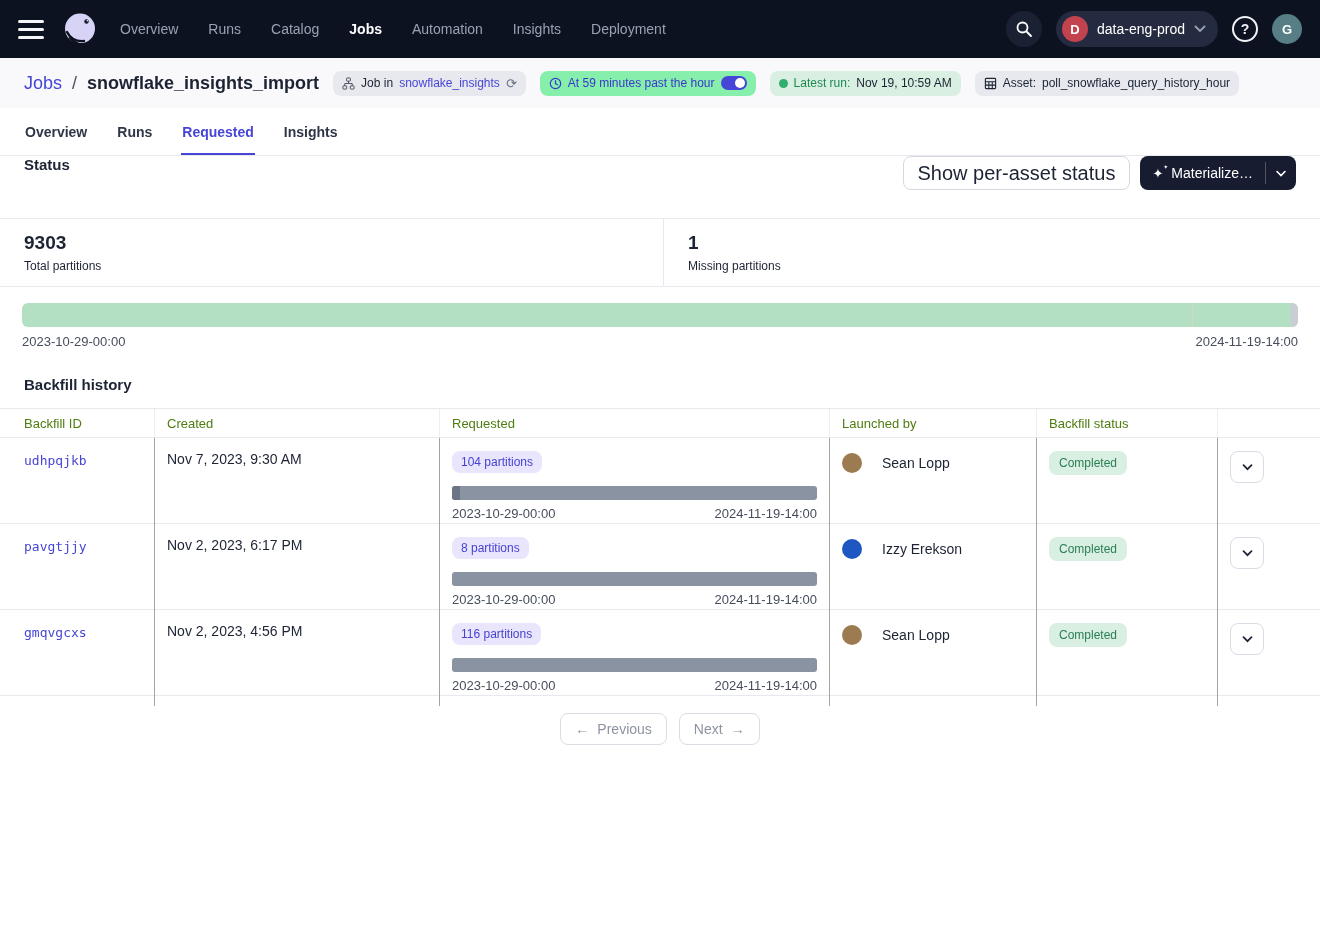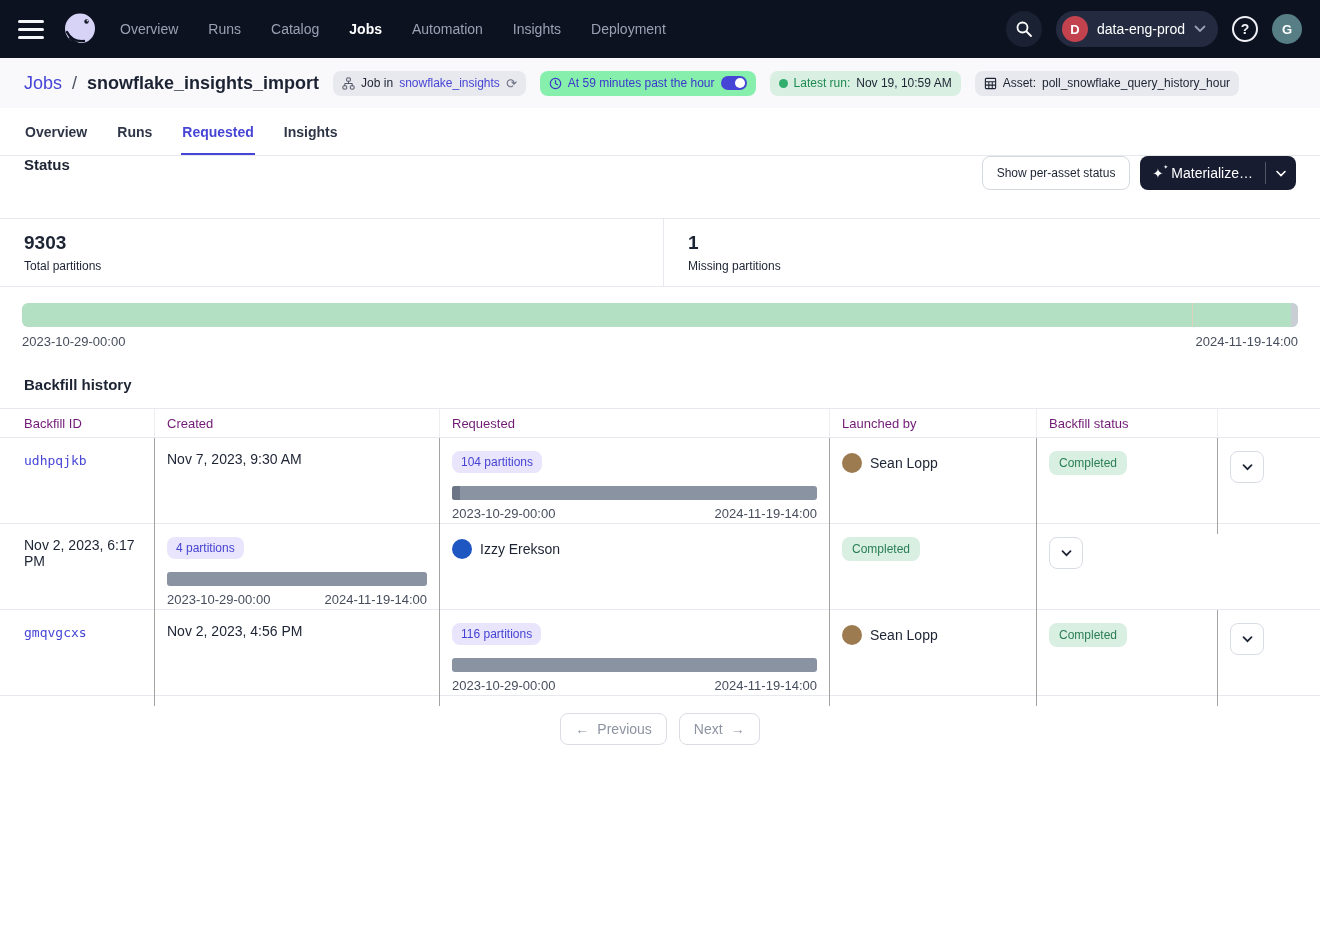--- a/index.html
+++ b/index.html
@@ -41,21 +41,21 @@
 
   
   .tabs-row { background:#fff; display:flex; gap:28px; padding:0 24px; border-bottom:1px solid #e7e9ee; height:48px; }
   .tab { font-size:14px; font-weight:600; color:#2e3547; padding:16px 1px 12px; border-bottom:2px solid transparent; cursor:pointer; }
   .tab.active { color:#4645d6; border-bottom-color:#4645d6; }
 
   
   .status-row { height:62px; display:flex; align-items:flex-start; justify-content:space-between; padding:0 24px; }
   .status-title { font-size:15px; font-weight:700; }
   .status-actions { display:flex; gap:10px; align-items:center; }
-  .btn-outline { height:34px; background:#fff; border:1px solid #d4d8e0; border-radius:8px; padding:0 14px; font-size:12px; color:#1c2333; display:flex; align-items:center; cursor:pointer; font-family:inherit; }
+  .btn-outline { height:34px; background:#fff; border:1px solid #d4d8e0; border-radius:8px; padding:0 14px; font-size:20px; color:#1c2333; display:flex; align-items:center; cursor:pointer; font-family:inherit; }
   .btn-dark { height:34px; background:#171c30; border-radius:8px; display:flex; align-items:stretch; color:#fff; overflow:hidden; }
   .btn-dark-main { display:flex; align-items:center; gap:8px; padding:0 12px; font-size:14px; cursor:pointer; }
   .btn-dark-sep { width:1px; background:rgba(255,255,255,0.25); margin:6px 0; }
   .btn-dark-caret { display:flex; align-items:center; padding:0 10px; cursor:pointer; }
   .sparkle { font-size:13px; line-height:1; position:relative; }
   .sparkle::after { content:"✦"; font-size:6px; position:absolute; top:-3px; right:-5px; }
 
   
   .stats-row { display:flex; border-top:1px solid #e7e9ee; border-bottom:1px solid #e7e9ee; height:69px; }
   .stat-cell { padding:13px 24px; }
@@ -68,34 +68,34 @@
   .pbar-section { padding:16px 22px 0; }
   .pbar { height:24px; border-radius:6px; background:#b3dfc2; position:relative; overflow:hidden; }
   .pbar-seam { position:absolute; top:0; left:91.7%; width:1px; height:100%; background:#ddd2bf; }
   .pbar-missing { position:absolute; top:0; right:0; width:7px; height:100%; background:#c9ced4; }
   .pbar-dates { display:flex; justify-content:space-between; font-size:13px; color:#464d5c; margin-top:7px; }
 
   
   .bh-title { font-size:15px; font-weight:700; padding:27px 24px 15px; }
   .grid-row { display:grid; grid-template-columns:155px 285px 390px 207px 181px 1fr; }
   .bh-head { border-top:1px solid #e7e9ee; border-bottom:1px solid #e7e9ee; height:30px; }
-  .bh-head > div { font-size:13px; color:#701a75; padding:7px 12px 0; border-right:1px solid #eceef2; }
+  .bh-head > div { font-size:13px; color:#4d7c0f; padding:7px 12px 0; border-right:1px solid #eceef2; }
   .bh-head > div:first-child { padding-left:24px; }
   .bh-head > div:last-child { border-right:none; }
   .bh-row { border-bottom:1px solid #e7e9ee; height:86px; }
   .bh-row > div { padding:13px 12px; border-right:1px solid #a3a3a3; }
   .bh-row > div:first-child { padding-left:24px; }
   .bh-row > div:last-child { border-right:none; }
   .cell-id { font-family:"DejaVu Sans Mono","Liberation Mono",monospace; font-size:13px; color:#4645d6; text-decoration:none; cursor:pointer; }
   .cell-created { font-size:14px; }
   .req-pill { display:inline-block; background:#e8e5fc; color:#4743d2; font-size:12px; padding:4px 9px; border-radius:8px; }
   .req-bar { height:14px; background:#8a93a1; border-radius:3px; margin-top:13px; overflow:hidden; display:flex; }
   .req-bar .cap { width:8px; background:#6c7585; }
   .req-dates { display:flex; justify-content:space-between; font-size:13px; color:#464d5c; margin-top:6px; }
-  .user { display:flex; align-items:center; gap:8px; font-size:14px; padding-top:2px; }
+  .user { display:flex; align-items:center; gap:20px; font-size:14px; padding-top:2px; }
   .user-avatar { width:20px; height:20px; border-radius:50%; flex:0 0 auto; }
   .status-pill { display:inline-block; background:#d9efe2; color:#2a7e54; font-size:12px; padding:5px 10px; border-radius:8px; }
   .row-action { width:34px; height:32px; border:1px solid #d8dce4; border-radius:8px; background:#fff; display:flex; align-items:center; justify-content:center; cursor:pointer; }
 
   
   .pagination { display:flex; justify-content:center; gap:12px; padding-top:17px; }
   .page-btn { display:flex; align-items:center; gap:8px; border:1px solid #dadde3; border-radius:8px; background:#fff; color:#8d93a0; font-size:14px; padding:7px 14px; font-family:inherit; cursor:pointer; }
 
   svg { display:block; }
 </style>
@@ -270,23 +270,24 @@
   <div>
       <button class="row-action">
     <svg width="11" height="7" viewBox="0 0 11 7">
           <path d="M1.5,1.2 L5.5,5.2 L9.5,1.2" stroke="#1c2333" stroke-width="1.7" fill="none" stroke-linecap="round"></path>
         </svg>
   </button>
     </div>
 </div>
 
 <div class="grid-row bh-row">
+  <div><a class="cell-id">pavgtjjy</a></div>
   <div class="cell-created">Nov 2, 2023, 6:17 PM</div>
   <div>
-    <span class="req-pill">4 partitions</span>
+    <span class="req-pill">8 partitions</span>
     <div class="req-bar"></div>
     <div class="req-dates">
       <span>2023-10-29-00:00</span>
       <span>2024-11-19-14:00</span>
     </div>
   </div>
   <div>
       <div class="user">
     <span class="user-avatar" style="background-color: rgb(30, 86, 194);"></span>
     <span>Izzy Erekson</span>

